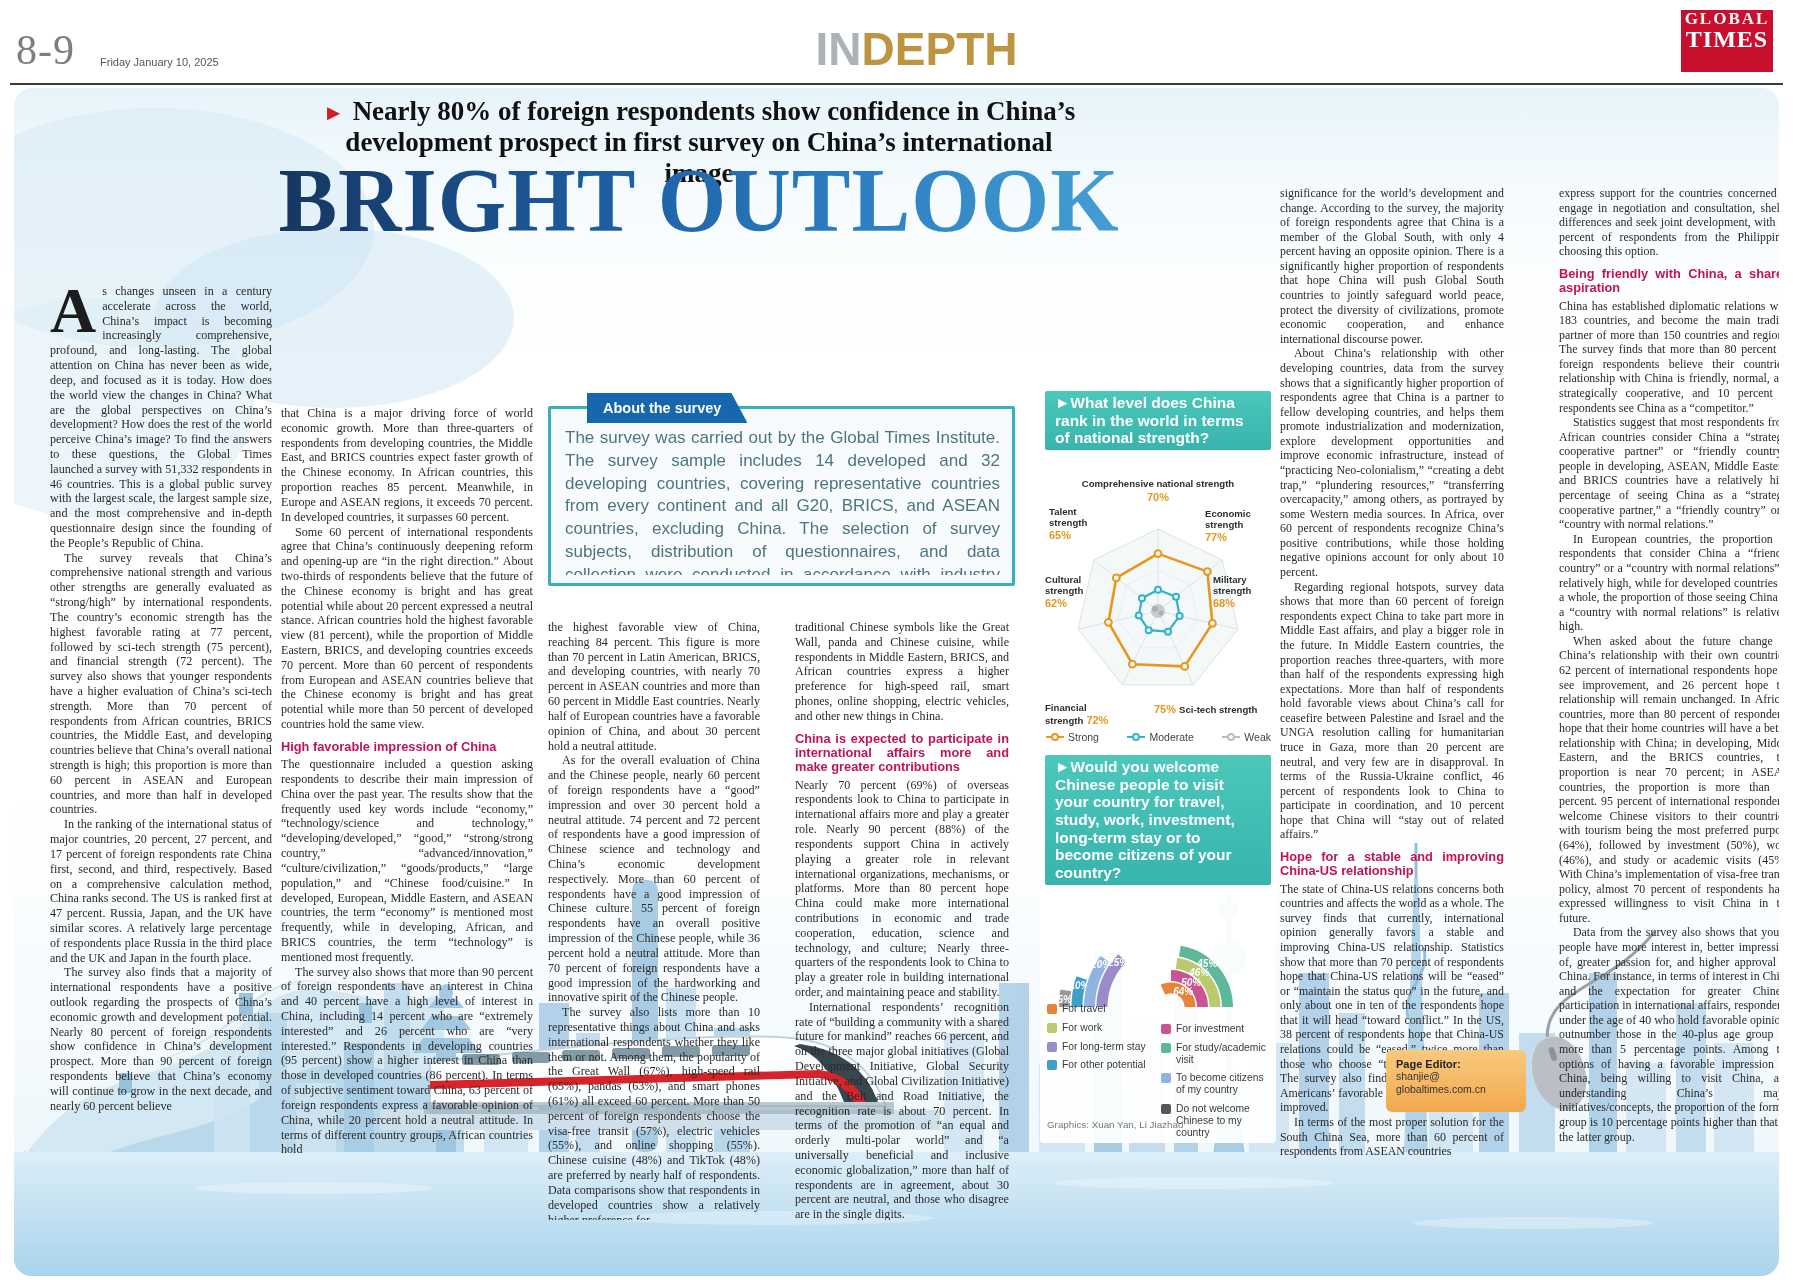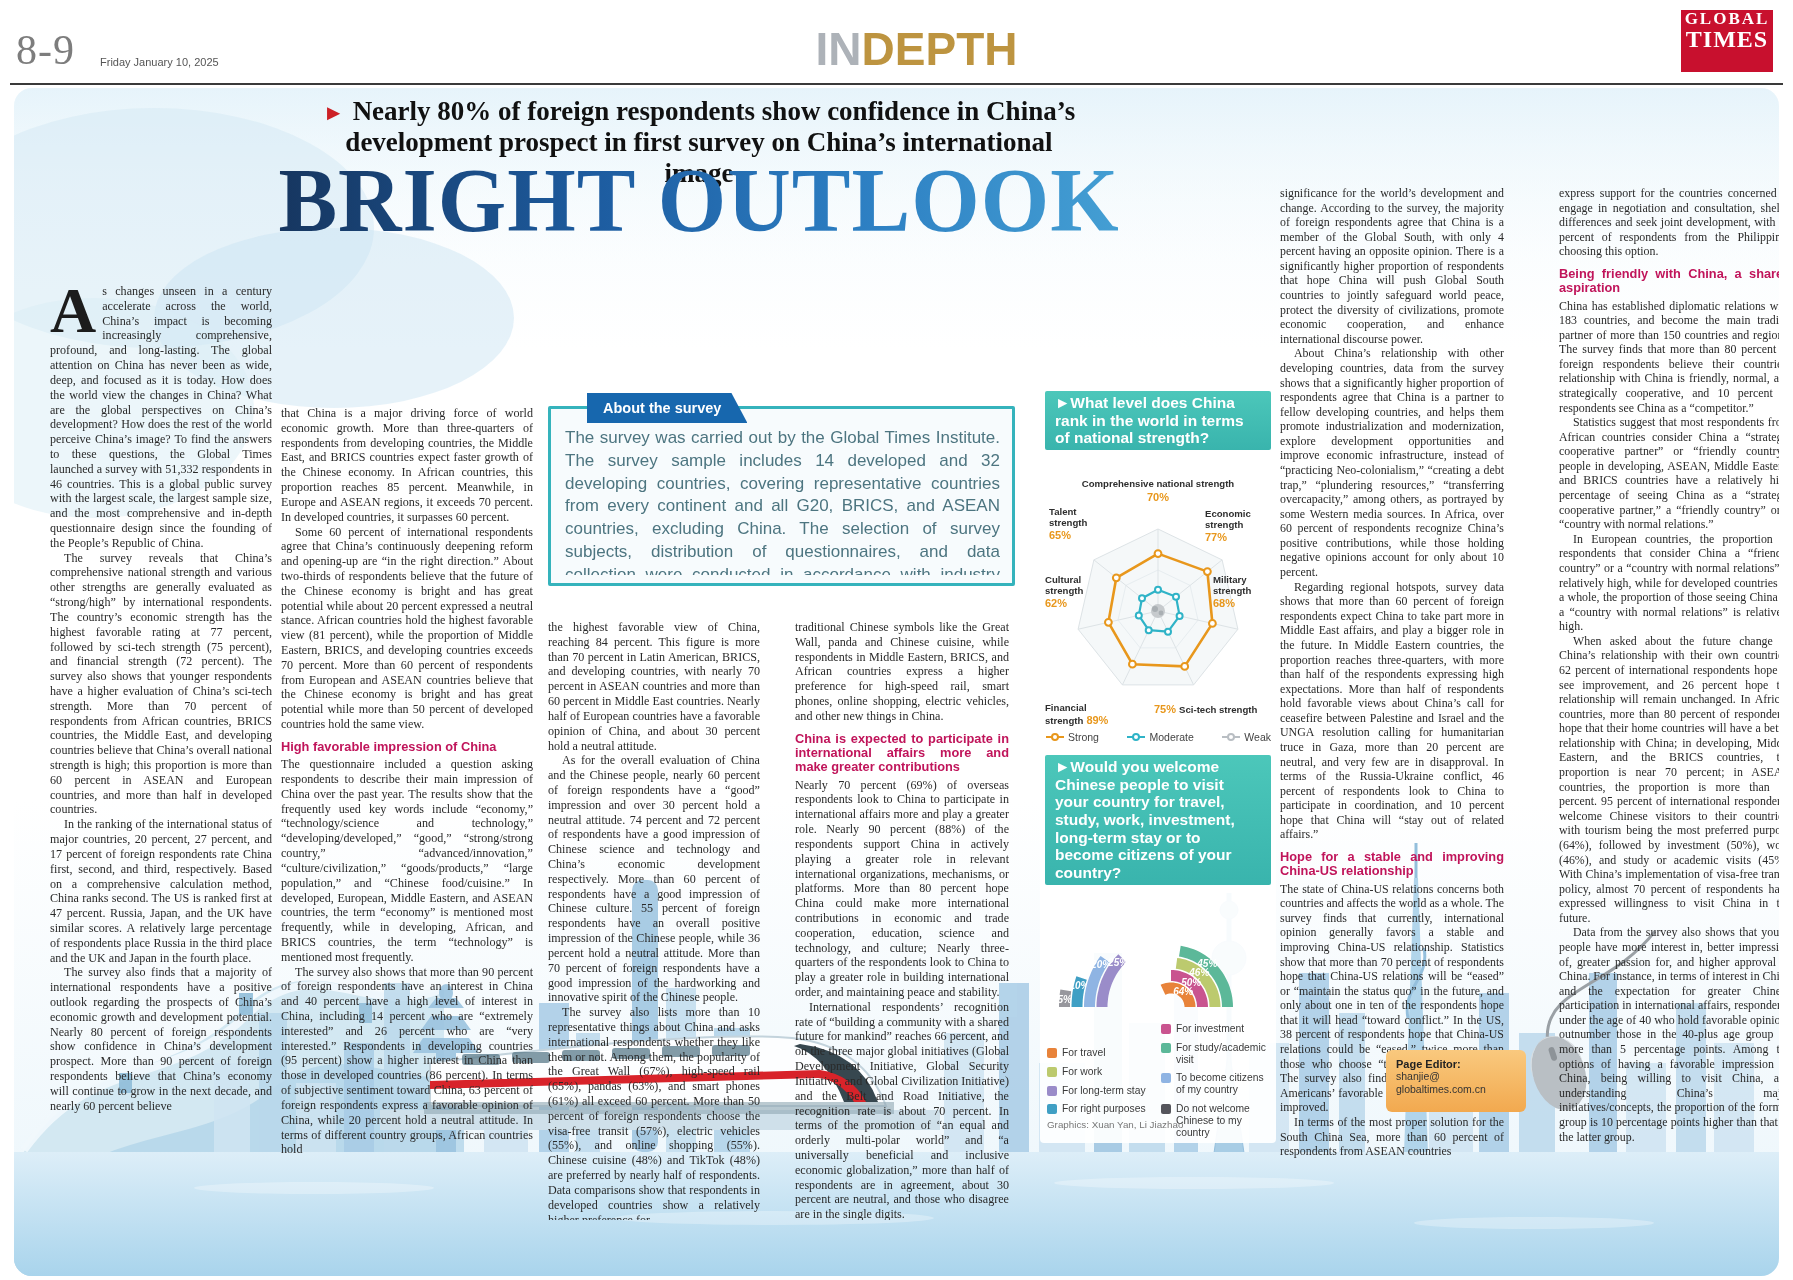--- a/index.html
+++ b/index.html
@@ -69,21 +69,21 @@
   .rlab{position:absolute;font-family:"Liberation Sans",sans-serif;font-weight:bold;
         font-size:9.6px;line-height:1.12;color:#2e2e2e;}
   .rlab .rval{color:#e8971c;font-size:11px;display:block;margin-top:1px;}
   .rlab.inline .rval{display:inline;margin:0 3px 0 3px;}
   #radar-legend{position:absolute;left:5px;top:348px;width:226px;display:flex;justify-content:space-between;
                 font-family:"Liberation Sans",sans-serif;font-size:10.5px;color:#444;}
   #radar-legend .li{display:flex;align-items:center;gap:3px;}
   #fan-wrap{position:absolute;left:5px;top:478px;width:226px;height:152px;}
   .fan-legend{position:absolute;width:112px;font-family:"Liberation Sans",sans-serif;
               font-size:10.3px;color:#3a3a3a;line-height:1.15;}
-  #fan-legend-left{left:7px;top:664px;}
+  #fan-legend-left{left:7px;top:620px;}
   #fan-legend-right{left:121px;top:640px;}
   .fan-legend .li{display:flex;align-items:flex-start;gap:5px;margin-bottom:7px;}
   .fan-legend .sw{flex:0 0 10px;width:10px;height:10px;margin-top:1px;border-radius:2px;}
   #graphics-credit{position:absolute;left:7px;top:736px;font-family:"Liberation Sans",sans-serif;
                    font-size:9.8px;color:#777;}
   
   .editor-box{position:absolute;left:1372px;top:962px;width:140px;height:62px;z-index:4;
               background:linear-gradient(180deg,#f9c97e,#f2a94f);border-radius:6px;padding:8px 10px;box-sizing:border-box;
               font-family:"Liberation Sans",sans-serif;}
   .editor-box .t{font-weight:bold;font-size:11px;color:#222;}
@@ -301,21 +301,21 @@
             <circle cx="139.7" cy="187.4" r="3.4" fill="#fff" stroke="#e8971c" stroke-width="2"></circle>
             <circle cx="87.4" cy="185.2" r="3.4" fill="#fff" stroke="#e8971c" stroke-width="2"></circle>
             <circle cx="63.4" cy="143.3" r="3.4" fill="#fff" stroke="#e8971c" stroke-width="2"></circle>
             <circle cx="71.3" cy="98.8" r="3.4" fill="#fff" stroke="#e8971c" stroke-width="2"></circle>
           </svg>
         <div id="radar-labels">
             <div class="rlab" style="left: 0px; top: 0px; width: 226px; text-align: center;"><span>Comprehensive national strength</span><span class="rval">70%</span></div>
             <div class="rlab" style="left: 160px; top: 30px; width: 64px; text-align: left;"><span>Economic strength</span><span class="rval">77%</span></div>
             <div class="rlab" style="left: 168px; top: 96px; width: 58px; text-align: left;"><span>Military strength</span><span class="rval">68%</span></div>
             <div class="rlab inline" style="left: 106px; top: 224px; width: 120px; text-align: left;"><span class="rval">75%</span><span>Sci-tech strength</span></div>
-            <div class="rlab inline" style="left: 0px; top: 224px; width: 104px; text-align: left;"><span>Financial strength</span><span class="rval">89%</span></div>
+            <div class="rlab inline" style="left: 0px; top: 224px; width: 104px; text-align: left;"><span>Financial strength</span><span class="rval">72%</span></div>
             <div class="rlab" style="left: 0px; top: 96px; width: 58px; text-align: left;"><span>Cultural strength</span><span class="rval">62%</span></div>
             <div class="rlab" style="left: 4px; top: 28px; width: 62px; text-align: left;"><span>Talent strength</span><span class="rval">65%</span></div>
           </div>
       </div>
       <div id="radar-legend">
           <div class="li">
             <svg width="20" height="10">
       <line x1="1" y1="5" x2="19" y2="5" stroke="#e8971c" stroke-width="2"></line>
       <circle cx="10" cy="5" r="3" fill="#fff" stroke="#e8971c" stroke-width="2"></circle>
             </svg>
@@ -366,21 +366,21 @@
           <div class="li">
             <span class="sw" style="background:#bcca6e"></span>
             <span>For work</span>
           </div>
           <div class="li">
             <span class="sw" style="background:#9a8cc9"></span>
             <span>For long-term stay</span>
           </div>
           <div class="li">
             <span class="sw" style="background:#3f9fc4"></span>
-            <span>For right purposes</span>
+            <span>For other potential</span>
           </div>
         </div>
       <div class="fan-legend" id="fan-legend-right">
           <div class="li">
             <span class="sw" style="background:#c9548f"></span>
             <span>For investment</span>
           </div>
           <div class="li">
             <span class="sw" style="background:#5cb899"></span>
             <span>For study/academic visit</span>

